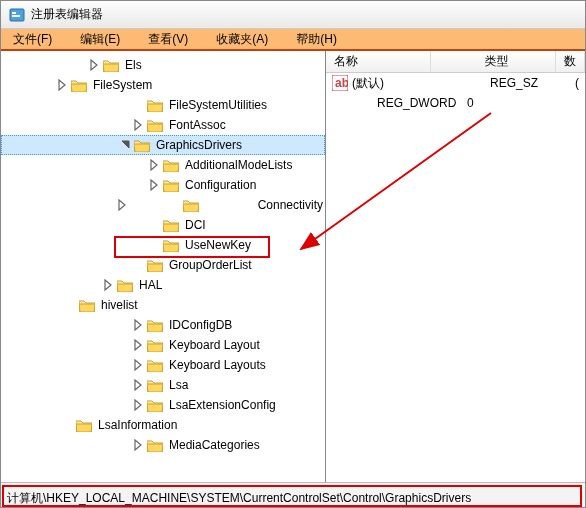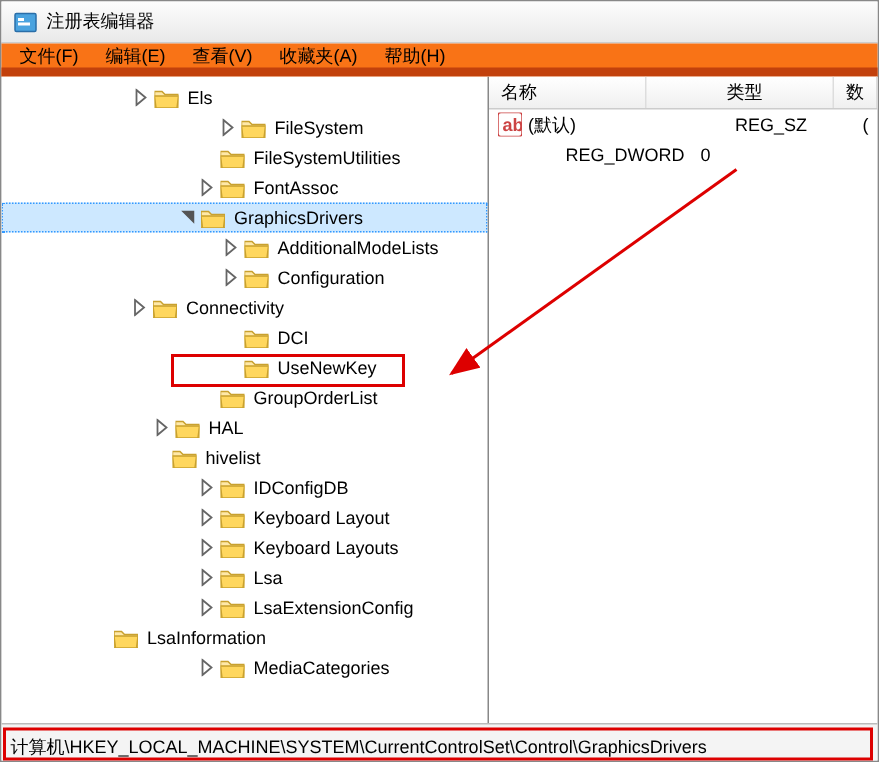--- a/index.html
+++ b/index.html
@@ -1,20 +1,20 @@
 <!DOCTYPE html>
 <html><head>
 <meta charset="utf-8">
 <style>
   * { box-sizing: border-box; margin: 0; padding: 0; font-family: "Microsoft YaHei", Tahoma, sans-serif; font-size: 12px; }
   body { background: #f0f0f0; width: 586px; height: 508px; overflow: hidden; position: relative; }
   .window { width: 586px; height: 508px; background: #fff; border: 1px solid #888; display: flex; flex-direction: column; }
   .titlebar { height: 28px; background: linear-gradient(#fdfdfd,#e9e9e9); border-bottom: 1px solid #ccc; display: flex; align-items: center; padding: 0 8px; }
   .titlebar .icon { width: 16px; height: 16px; margin-right: 6px; }
-  .menubar { height: 22px; background: #f97316; border-bottom: 6px solid #c2410c; display: flex; align-items: center; padding: 0 4px; gap: 2px; }
+  .menubar { height: 22px; background: #fdba74; border-bottom: 2px solid #c2410c; display: flex; align-items: center; padding: 0 4px; gap: 12px; }
   .menubar .menuitem { padding: 2px 8px; cursor: default; }
   .content { flex: 1; display: flex; overflow: hidden; position: relative; }
   .treepane { width: 325px; border-right: 1px solid #888; overflow-y: auto; overflow-x: auto; background: #fff; position: relative; }
   .treepane .treeinner { padding: 4px 0 4px 0; }
   .tree-row { display: flex; align-items: center; height: 20px; white-space: nowrap; cursor: default; }
   .tree-row.selected { background: #cde8ff; border: 1px dotted #3399ff; height: 20px; }
   .expander { width: 12px; height: 12px; display: inline-flex; align-items: center; justify-content: center; margin-right: 2px; }
   .folder { width: 16px; height: 14px; margin-right: 4px; flex-shrink:0; }
   .label { padding: 0 2px; }
   .listpane { flex: 1; background: #fff; overflow: auto; }
@@ -74,21 +74,21 @@
             <span class="expander">
               <svg width="12" height="12">
                 <use href="#expander-closed"></use>
               </svg>
             </span>
             <span class="folder"><svg width="16" height="14">
                 <use href="#folder-closed"></use>
               </svg></span>
             <span class="label">Els</span>
           </div>
-          <div class="tree-row" style="padding-left: 100px; margin-left: 46px;">
+          <div class="tree-row" style="padding-left: 56px;">
             <span class="expander">
               <svg width="12" height="12">
                 <use href="#expander-closed"></use>
               </svg>
             </span>
             <span class="folder"><svg width="16" height="14">
                 <use href="#folder-closed"></use>
               </svg></span>
             <span class="label">FileSystem</span>
           </div>
@@ -136,21 +136,21 @@
             <span class="expander">
               <svg width="12" height="12">
                 <use href="#expander-closed"></use>
               </svg>
             </span>
             <span class="folder"><svg width="16" height="14">
                 <use href="#folder-closed"></use>
               </svg></span>
             <span class="label">Configuration</span>
           </div>
-          <div class="tree-row" style="padding-left: 87px;">
+          <div class="tree-row" style="padding-left: 116px; justify-content: space-between;">
             <span class="expander">
               <svg width="12" height="12">
                 <use href="#expander-closed"></use>
               </svg>
             </span>
             <span class="folder"><svg width="16" height="14">
                 <use href="#folder-closed"></use>
               </svg></span>
             <span class="label">Connectivity</span>
           </div>
@@ -179,21 +179,21 @@
             <span class="expander">
               <svg width="12" height="12">
                 <use href="#expander-closed"></use>
               </svg>
             </span>
             <span class="folder"><svg width="16" height="14">
                 <use href="#folder-closed"></use>
               </svg></span>
             <span class="label">HAL</span>
           </div>
-          <div class="tree-row" style="padding-left: 100px;">
+          <div class="tree-row" style="padding-left: 64px;">
             <span class="expander"></span>
             <span class="folder"><svg width="16" height="14">
                 <use href="#folder-closed"></use>
               </svg></span>
             <span class="label">hivelist</span>
           </div>
           <div class="tree-row" style="padding-left: 132px;">
             <span class="expander">
               <svg width="12" height="12">
                 <use href="#expander-closed"></use>

